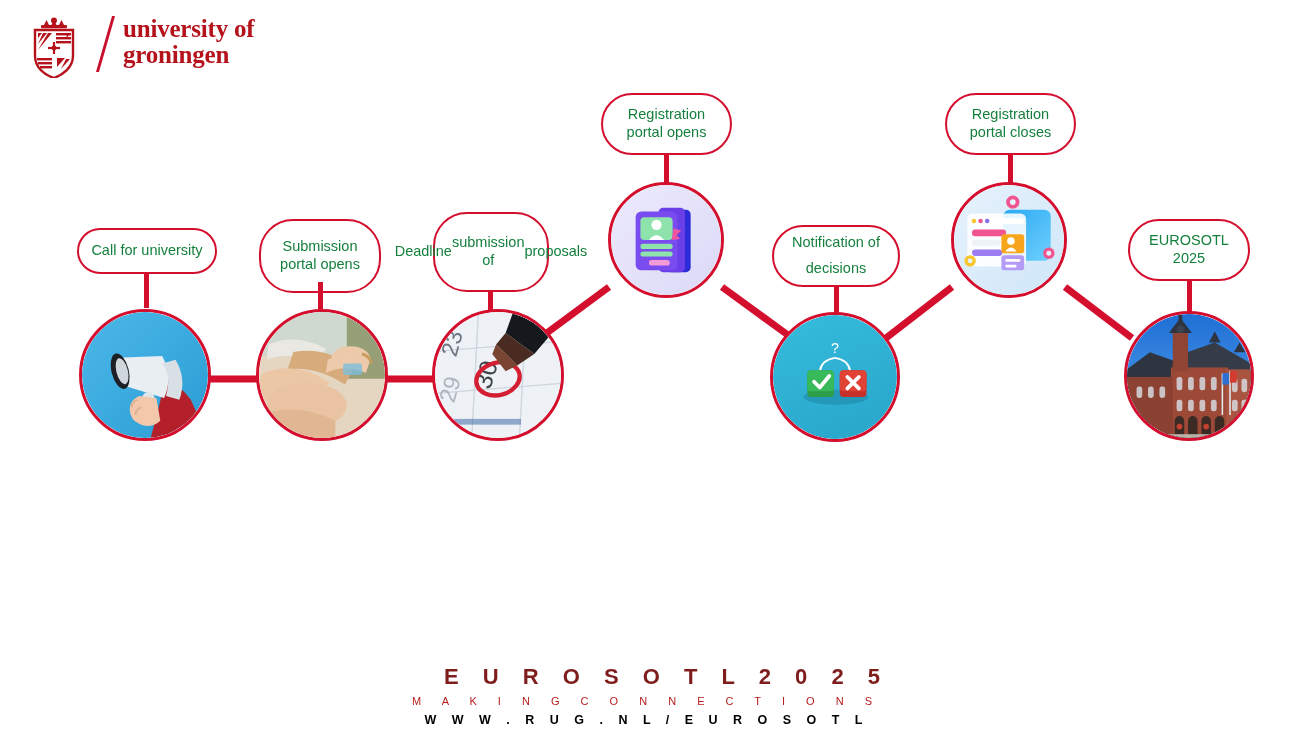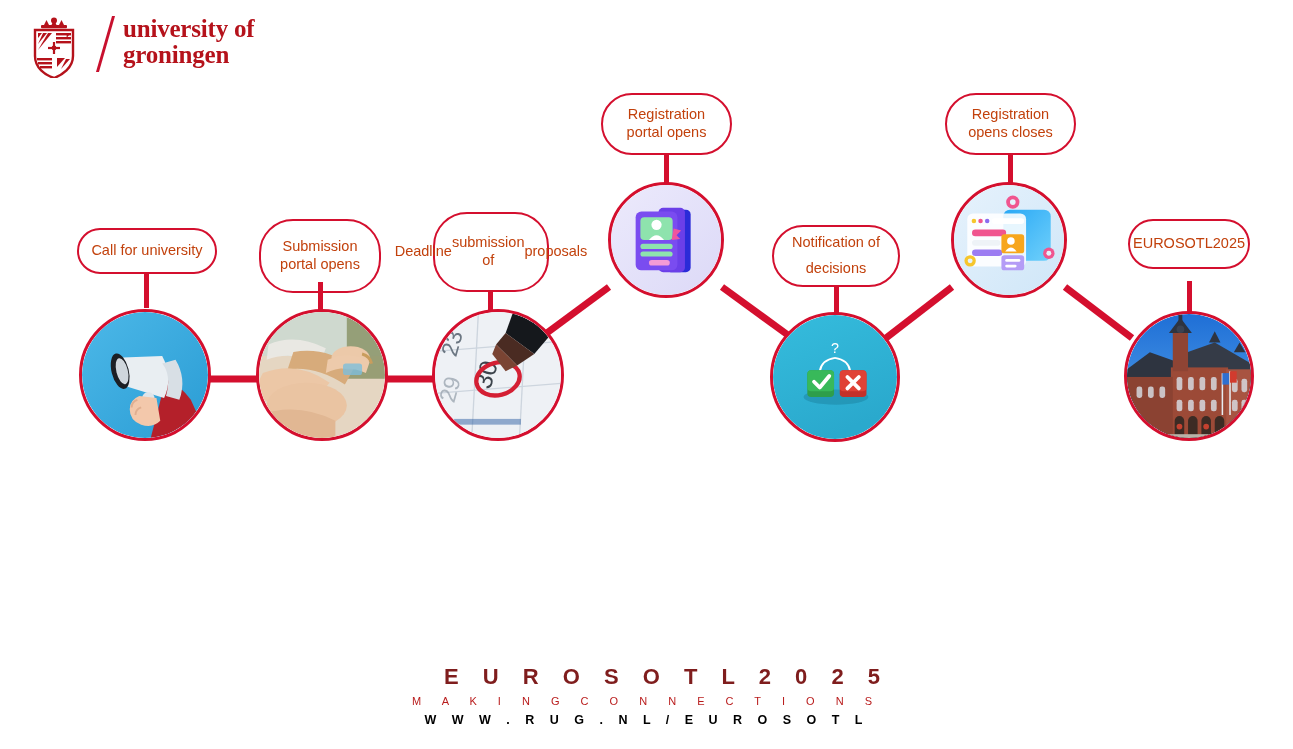--- a/index.html
+++ b/index.html
@@ -19,21 +19,21 @@
   .links{position:absolute;left:0;top:0;width:1293px;height:749px;}
 
   
   .node{position:absolute;border-radius:50%;border:3.5px solid #d40f2e;
         box-sizing:border-box;overflow:hidden;background:#fff;}
   .node>.art{position:absolute;left:0;top:0;width:100%;height:100%;}
 
   
   .pill{position:absolute;box-sizing:border-box;border:2.6px solid #d40f2e;
         background:#fff;border-radius:34px;display:flex;align-items:center;
-        justify-content:center;text-align:center;color:#c2410c;
+        justify-content:center;text-align:center;color:#15803d;
         font-size:14.5px;line-height:1.24;padding:4px 12px;}
   .stem{position:absolute;width:5px;background:#d40f2e;}
 
   
   .axis{position:absolute;left:0;top:498px;width:1293px;height:120px;}
 
   
   .footer{position:absolute;left:0;top:660px;width:1293px;text-align:center;}
   .f1{color:#7f1d1d;font-size:22px;font-weight:600;letter-spacing:9px;line-height:1.5;padding-left:40px;}
   .f2{color:#b91c1c;font-size:11px;font-weight:400;letter-spacing:9px;line-height:1.5;}
@@ -133,25 +133,25 @@
   <div class="stem" style="left:664px;top:155px;height:30px;"></div>
 
   <div class="pill" style="left:772px;top:225px;width:128px;height:62px;flex-direction:column;gap:8px;">
     <span>Notification of</span>
     <span>decisions</span>
   </div>
   <div class="stem" style="left:834px;top:287px;height:26px;"></div>
 
   <div class="pill" style="left:945px;top:93px;width:131px;height:62px;flex-direction:column;">
     <span>Registration</span>
-    <span>opens closes</span>
+    <span>portal closes</span>
   </div>
   <div class="stem" style="left:1008px;top:155px;height:30px;"></div>
 
-  <div class="pill" style="left:1128px;top:219px;width:122px;height:50px;">
+  <div class="pill" style="left:1128px;top:219px;width:122px;height:62px;flex-direction:column;">
     <span>EUROSOTL</span>
     <span>2025</span>
   </div>
   <div class="stem" style="left:1187px;top:281px;height:31px;"></div>
 
   <div class="node" style="left:79px;top:309px;width:132px;height:132px;">
     <svg class="art" viewBox="0 0 132 132">
       <defs>
           <clipPath id="c1">
             <circle cx="66" cy="66" r="66"></circle>

